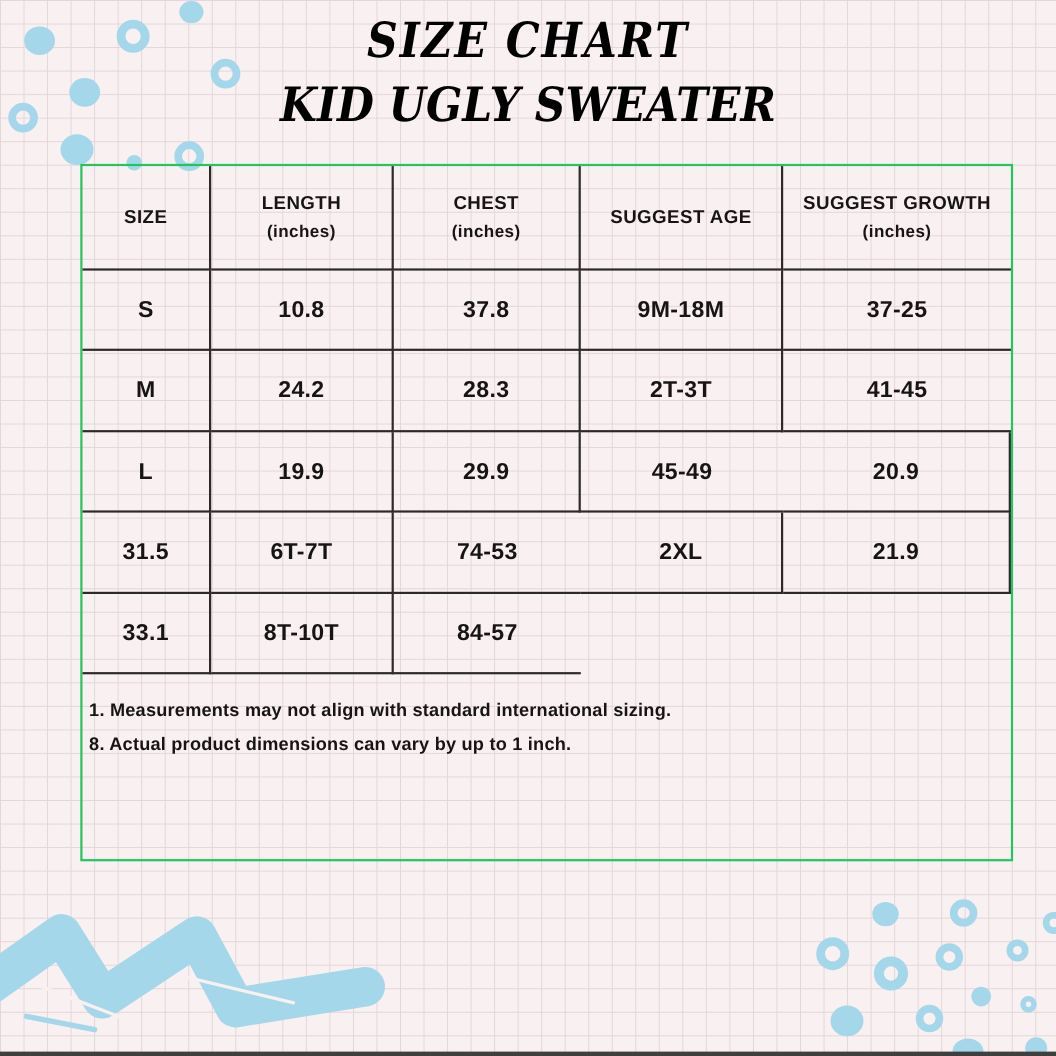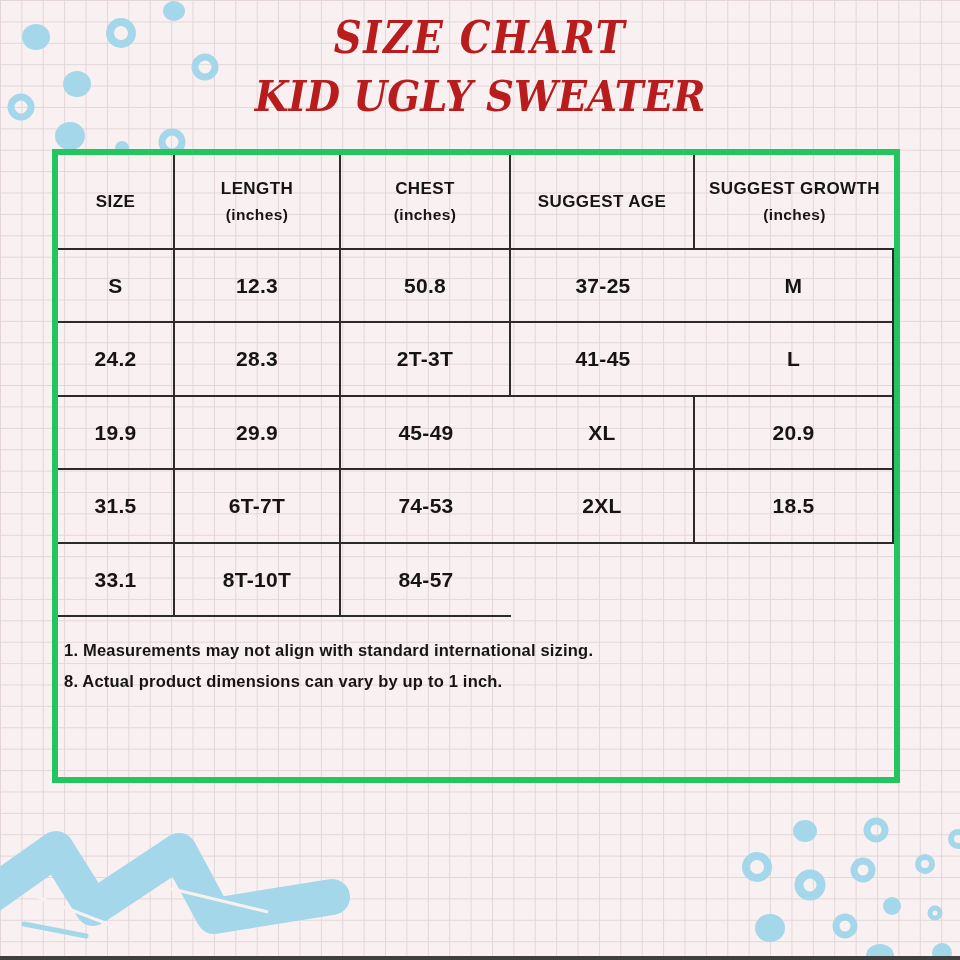--- a/index.html
+++ b/index.html
@@ -11,28 +11,28 @@
       linear-gradient(90deg, #e4d6d9 1px, transparent 1px);
     background-size:21.4px 21.4px;
     font-family:"Liberation Sans", sans-serif;
     color:#161414;
   }
   svg.deco { position:absolute; left:0; top:0; pointer-events:none; }
 
   .title {
     position:absolute; top:12px; left:0; right:0; text-align:center;
     font-family:"DejaVu Serif", serif; font-style:italic; font-weight:700;
-    color:#b91c1c;
+    color:#000000;
   }
   .t1 { font-size:44px; letter-spacing:2px; line-height:52px; transform:scaleX(0.88); }
   .t2 { font-size:43px; letter-spacing:0px; line-height:52px; margin-top:6px; transform:scaleX(0.90); }
 
   .size-table {
-    position:absolute; left:52px; top:149px; width:848px; height:634px;
-    border:6px solid #22c55e; box-sizing:border-box;
+    position:absolute; left:73px; top:149px; width:848px; height:634px;
+    border:2px solid #22c55e; box-sizing:border-box;
     display:grid;
     grid-template-columns:117px 166px 170px 184px 1fr;
     grid-template-rows:95px 73px 74px 73px 74px 73px auto;
   }
   .cell {
     box-sizing:border-box;
     border-right:2px solid #2d2a2b;
     border-bottom:2px solid #2d2a2b;
     display:flex; flex-direction:column; align-items:center; justify-content:center;
     gap:7px;
@@ -117,24 +117,27 @@
   </div>
   <div class="cell c5">
     <div class="hlabel">SUGGEST GROWTH</div>
     <div class="hsub">(inches)</div>
   </div>
 
   <div class="cell c1">
       <div class="val">S</div>
     </div>
   <div class="cell c2">
-      <div class="val">12.3</div>
-    </div>
-  <div class="cell c3">
-      <div class="val">50.8</div>
+      <div class="val">10.8</div>
+    </div>
+  <div class="cell c3">
+      <div class="val">37.8</div>
+    </div>
+  <div class="cell c4">
+      <div class="val">9M-18M</div>
     </div>
   <div class="cell c5">
       <div class="val">37-25</div>
     </div>
 
   <div class="cell c1">
       <div class="val">M</div>
     </div>
   <div class="cell c2">
       <div class="val">24.2</div>
@@ -155,41 +158,38 @@
   <div class="cell c2">
       <div class="val">19.9</div>
     </div>
   <div class="cell c3">
       <div class="val">29.9</div>
     </div>
   <div class="cell c5">
       <div class="val">45-49</div>
     </div>
 
-  <div class="cell c1">
-      <div class="val">XL</div>
-    </div>
   <div class="cell c2">
       <div class="val">20.9</div>
     </div>
   <div class="cell c3">
       <div class="val">31.5</div>
     </div>
   <div class="cell c4">
       <div class="val">6T-7T</div>
     </div>
   <div class="cell c5">
       <div class="val">74-53</div>
     </div>
 
   <div class="cell c1">
       <div class="val">2XL</div>
     </div>
   <div class="cell c2">
-      <div class="val">18.5</div>
+      <div class="val">21.9</div>
     </div>
   <div class="cell c3">
       <div class="val">33.1</div>
     </div>
   <div class="cell c4">
       <div class="val">8T-10T</div>
     </div>
   <div class="cell c5">
       <div class="val">84-57</div>
     </div>

